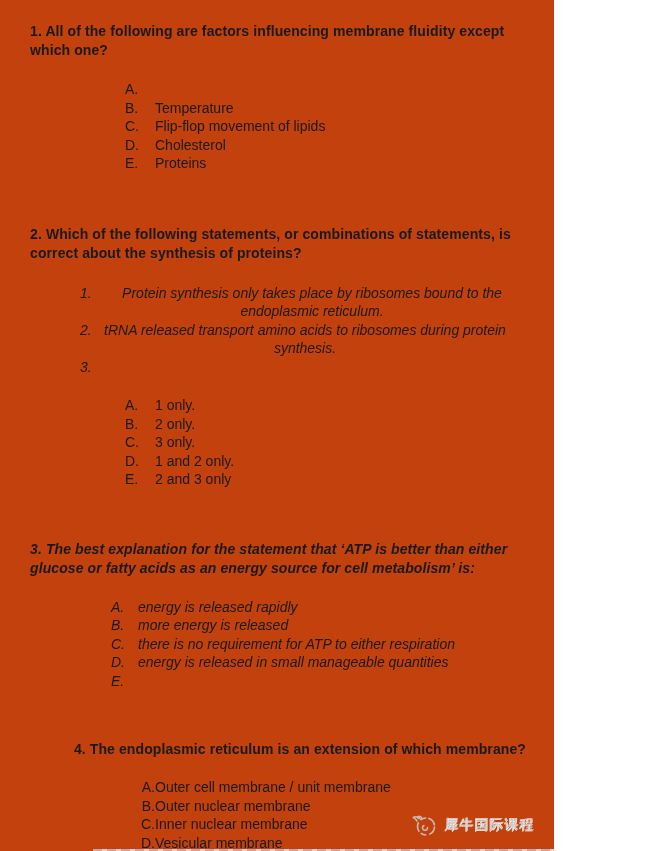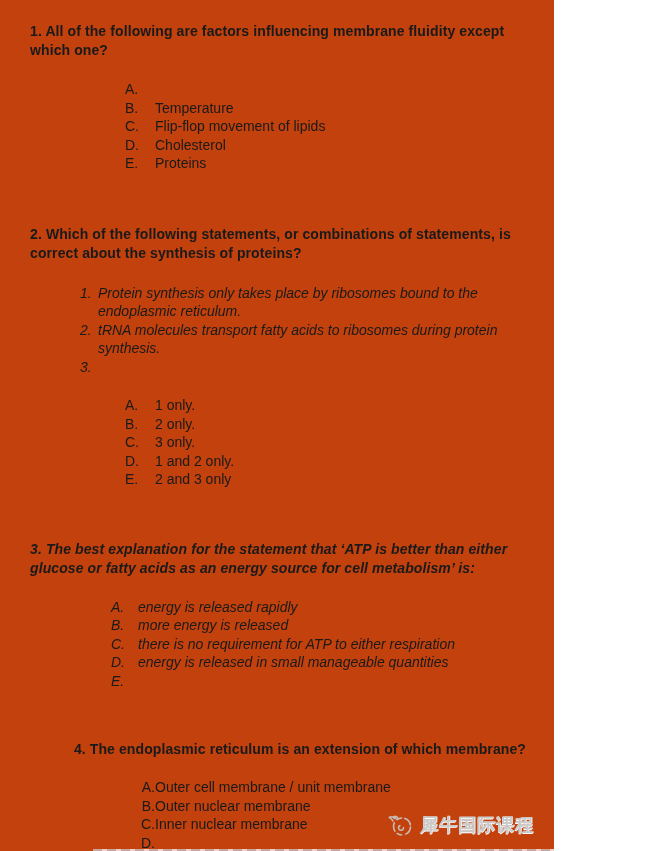--- a/index.html
+++ b/index.html
@@ -35,21 +35,21 @@
   }
   .opt-letter { flex: none; width: 30px; }
   .q3 .opt-letter { width: 27px; }
   ol.statements { list-style: none; margin: 21px 0 0 50px; font-style: italic; }
   li.statement {
     display: flex;
     font-size: 14px;
     line-height: 18.5px;
   }
   .st-num { flex: none; width: 18px; }
-  .st-text { display: inline-block; }
+  .st-text { display: inline-block; text-align: center; }
   .statement.st1 .st-text { max-width: 528px; }
   .statement.st2 .st-text { max-width: 414px; }
   .statement.st3 .st-text { max-width: 528px; }
 
   .q1 .options { margin-top: 20px; }
   .q2 { margin-top: 52px; }
   .q2 .options { margin-top: 20px; }
   .q3 { margin-top: 51px; font-style: italic; }
   .q3 .options { margin-top: 20px; }
   .q4 { margin-top: 50px; text-align: right; }
@@ -60,25 +60,25 @@
     right: 20px;
     bottom: 14px;
     display: flex;
     align-items: center;
     gap: 6px;
     color: #c6c6c6;
     user-select: none;
   }
   .wm-icon { display: inline-flex; opacity: 0.9; }
   .wm-text {
-    font-size: 18px;
+    font-size: 14px;
     letter-spacing: 1px;
     color: #c9c9c9;
     text-shadow: 0 1px 0 #ffffff, 1px 0 0 #e9e9e9;
-    font-weight: bold;
+    font-weight: normal;
   }
   .cutoff-line {
     position: absolute;
     left: 93px;
     bottom: 0;
     width: 562px;
     height: 2px;
     background: repeating-linear-gradient(90deg, #c9c9c9 0 9px, #ffffff 9px 14px);
     opacity: 0.75;
   }
@@ -115,21 +115,21 @@
 
   <section class="question q2">
     <p class="q-heading"><span>2.</span> <span>Which of the following statements, or combinations of statements, is correct about the synthesis of proteins?</span></p>
     <ol class="statements">
       <li class="statement st1">
         <span class="st-num">1.</span>
         <span class="st-text">Protein synthesis only takes place by ribosomes bound to the endoplasmic reticulum.</span>
       </li>
       <li class="statement st2">
         <span class="st-num">2.</span>
-        <span class="st-text">tRNA molecules transport fatty acids to ribosomes during protein synthesis.</span>
+        <span class="st-text">tRNA released transport amino acids to ribosomes during protein synthesis.</span>
       </li>
       <li class="statement st3">
         <span class="st-num">3.</span>
       </li>
     </ol>
     <ol class="options">
       <li class="option">
         <span class="opt-letter">A.</span>
         <span class="opt-text">1 only.</span>
       </li>
@@ -187,20 +187,21 @@
       <li class="option">
         <span class="opt-letter">B.</span>
         <span class="opt-text">Outer nuclear membrane</span>
       </li>
       <li class="option">
         <span class="opt-letter">C.</span>
         <span class="opt-text">Inner nuclear membrane</span>
       </li>
       <li class="option">
         <span class="opt-letter">D.</span>
+        <span class="opt-text">Vesicular membrane</span>
       </li>
     </ol>
   </section>
 
   <div class="watermark">
     <span class="wm-icon">
       <svg width="26" height="24" viewBox="0 0 26 24" fill="none" xmlns="http://www.w3.org/2000/svg">
         <circle cx="14" cy="13.5" r="8.5" stroke="#c9c9c9" stroke-width="1.6" stroke-dasharray="10 3 6 2"></circle>
         <path d="M5 8 C3.5 5.5, 2 4.5, 0.8 4.8 C2.6 3.4, 4.8 3.6, 6.4 5.4" stroke="#c9c9c9" stroke-width="1.6" stroke-linecap="round"></path>
         <path d="M8.5 6.5 C8 4.8, 7 3.8, 5.8 3.6 C7.6 2.8, 9.4 3.8, 10.2 5.6" stroke="#c9c9c9" stroke-width="1.4" stroke-linecap="round"></path>

